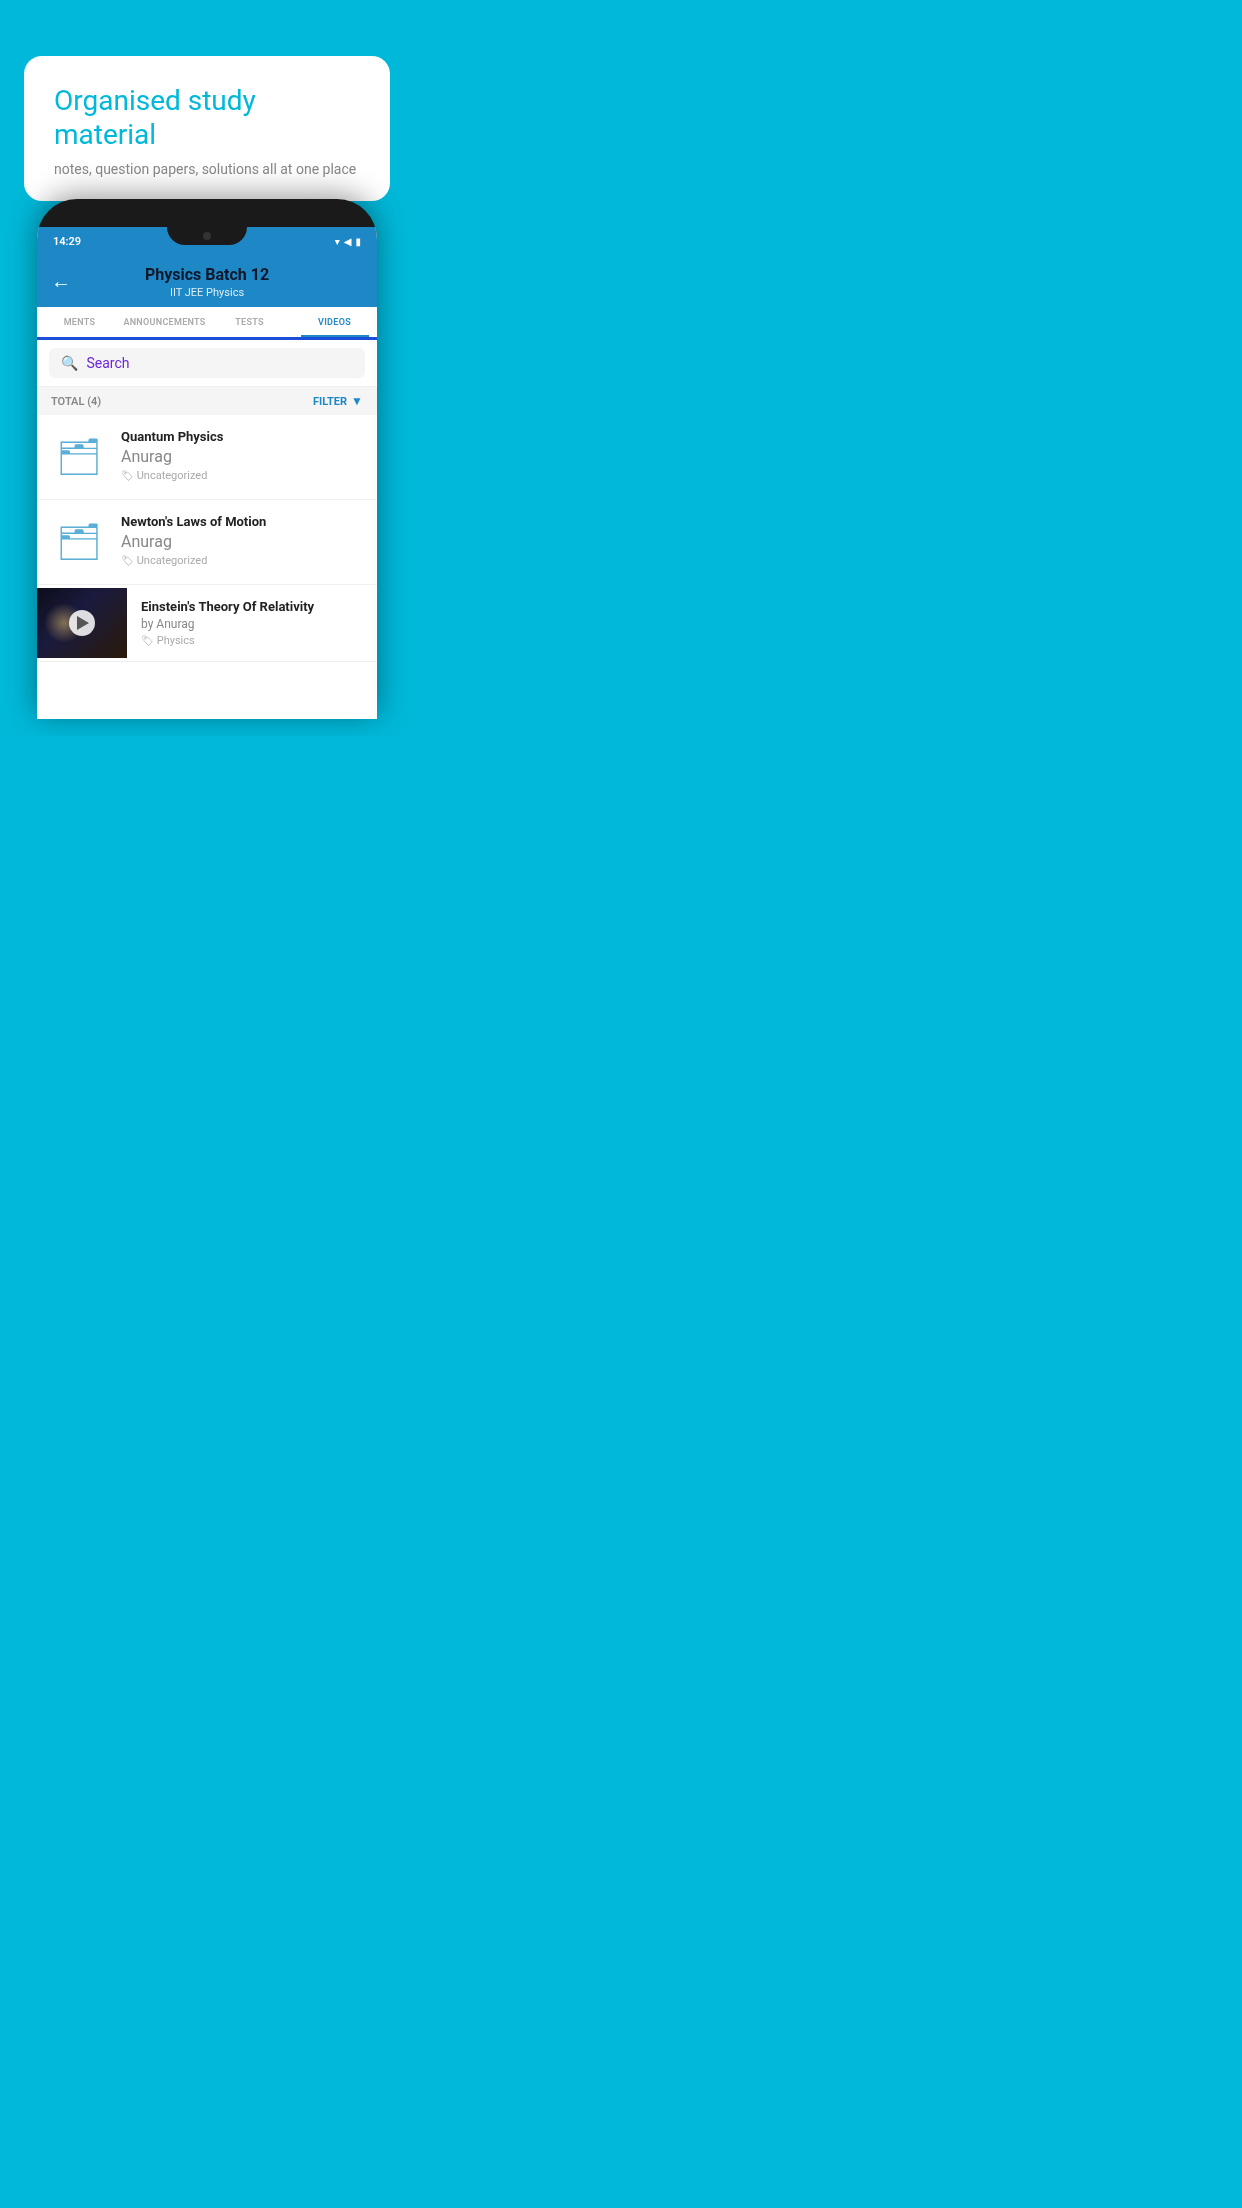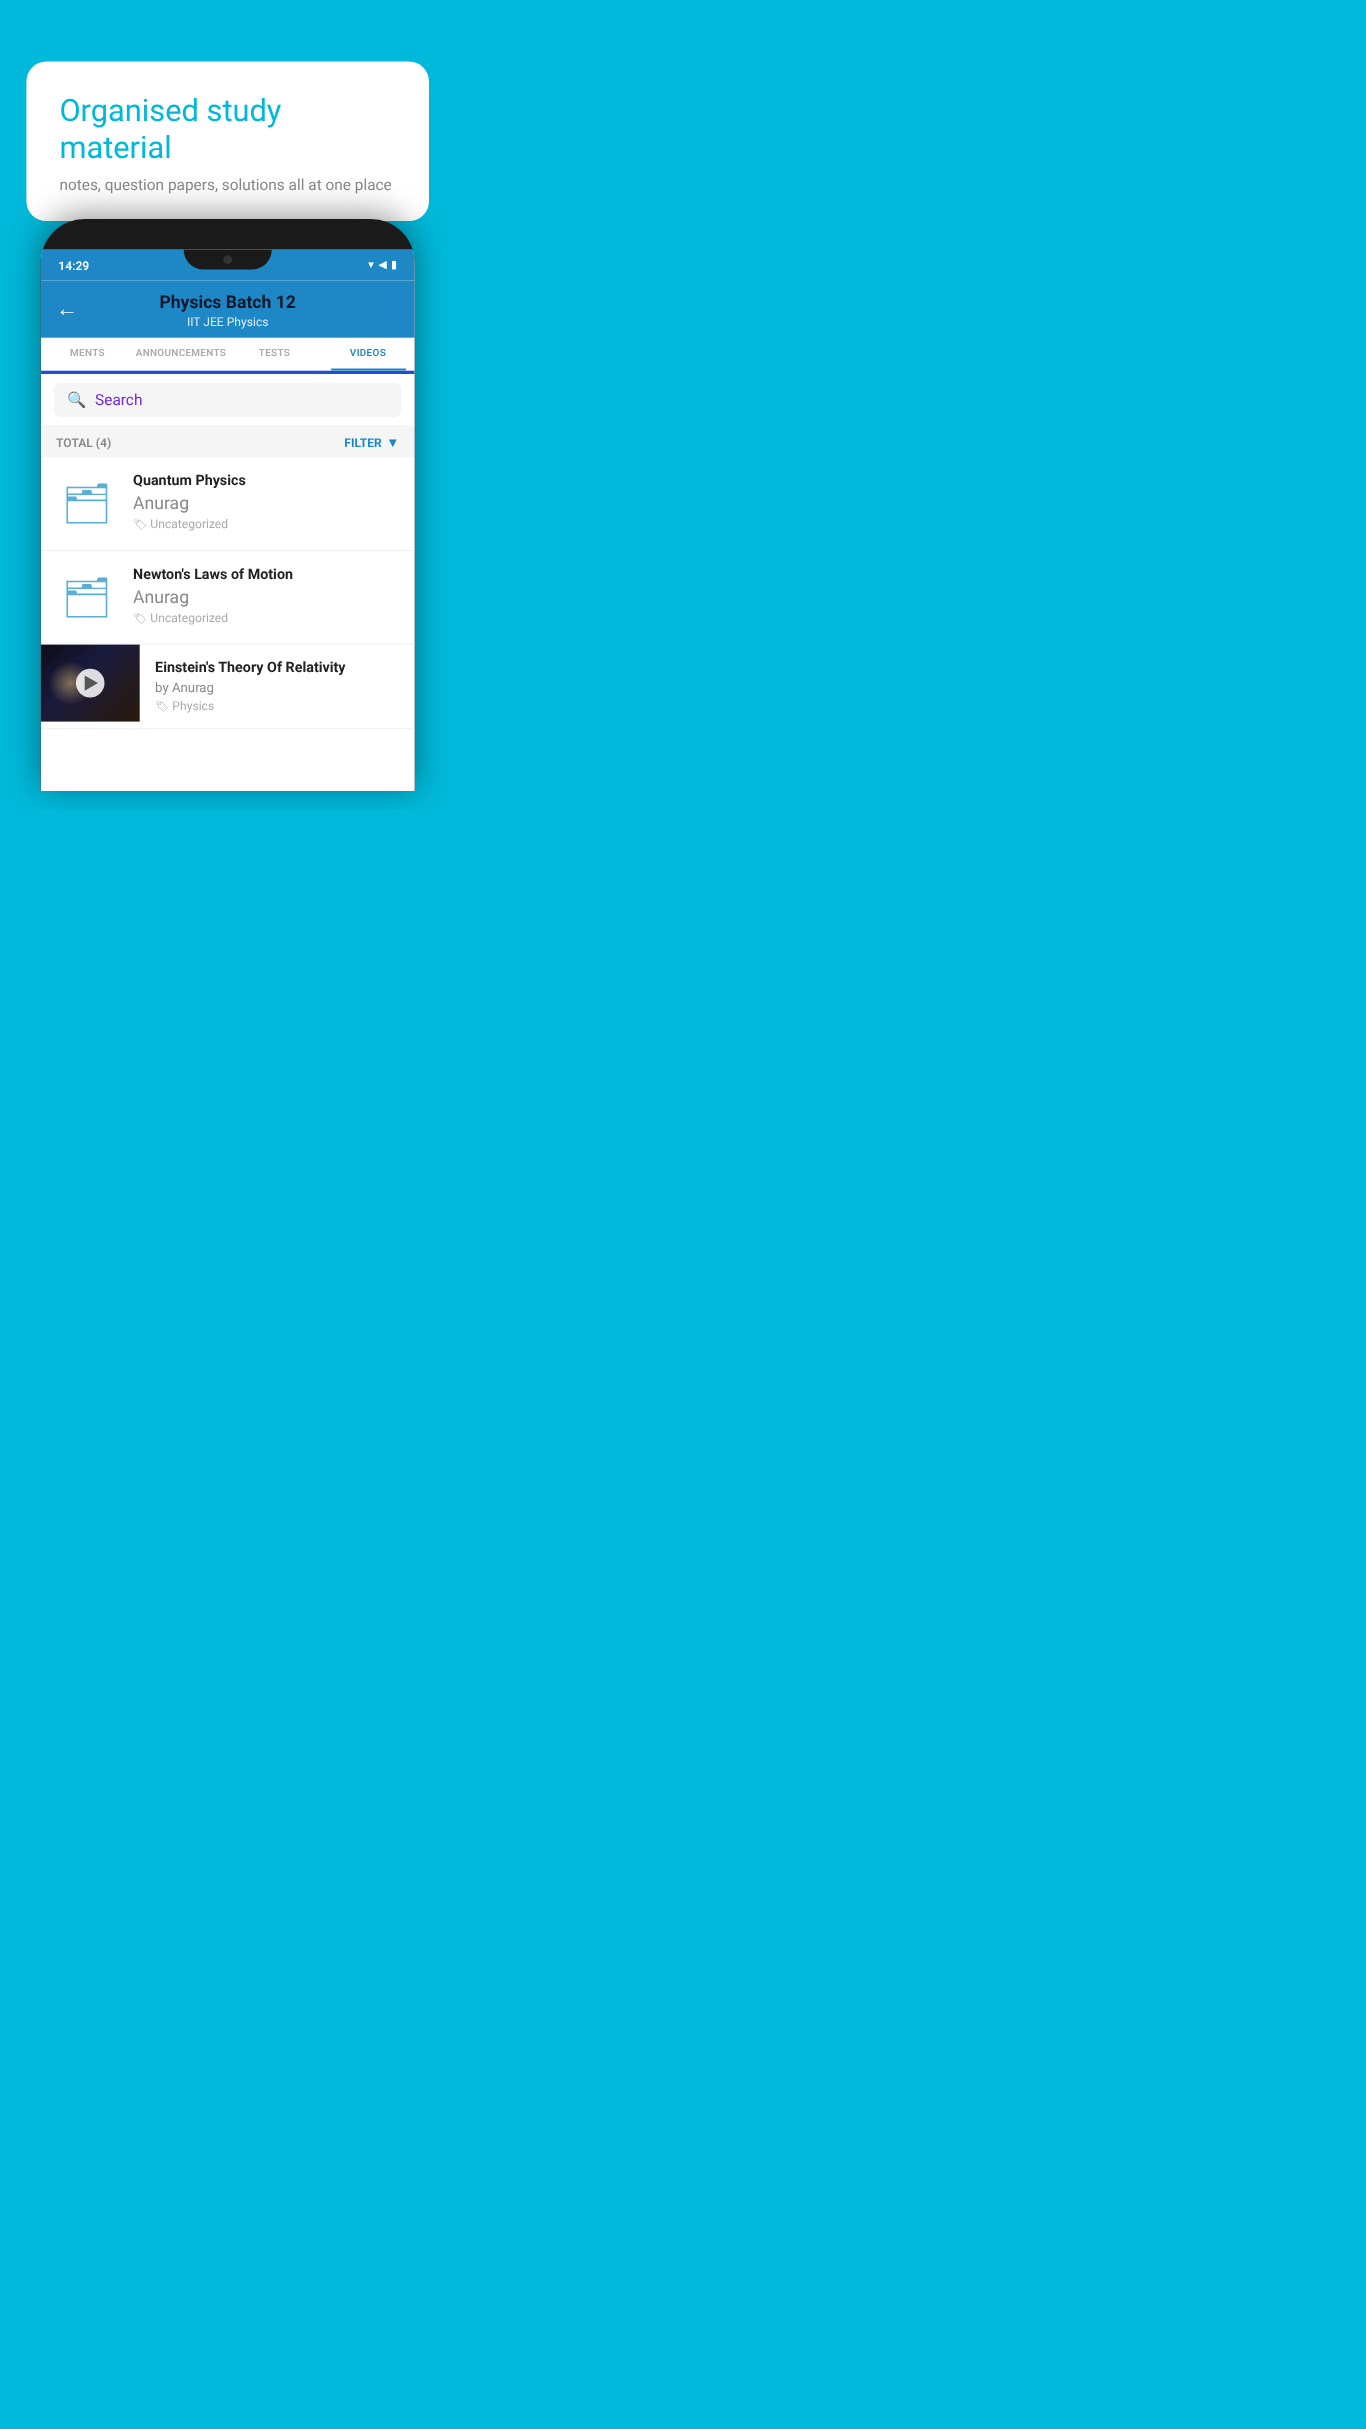--- a/index.html
+++ b/index.html
@@ -263,21 +263,21 @@
       gap: 3px;
     }
     .tag-icon {
       font-size: 10px;
       color: #aaa;
     }
 
     
     .video-item-thumb {
       display: flex;
-      align-items: flex-start;
+      align-items: center;
       padding: 0 14px 0 0;
       border-bottom: 1px solid #f0f0f0;
       gap: 14px;
     }
     .real-thumb {
       width: 90px;
       height: 70px;
       flex-shrink: 0;
       background: linear-gradient(135deg, #0d0d1a 0%, #1a1a3e 40%, #2a1a0a 100%);
       position: relative;

